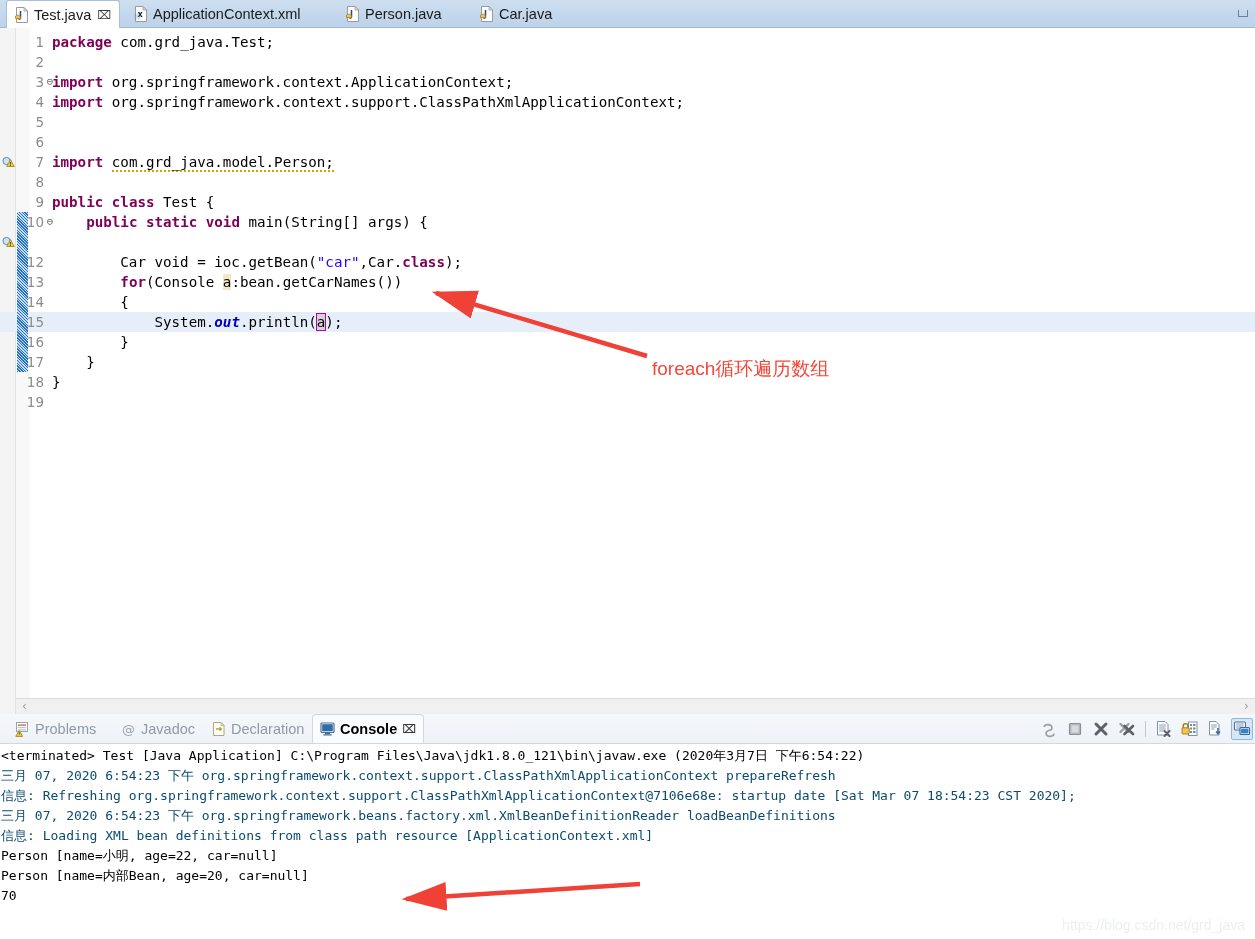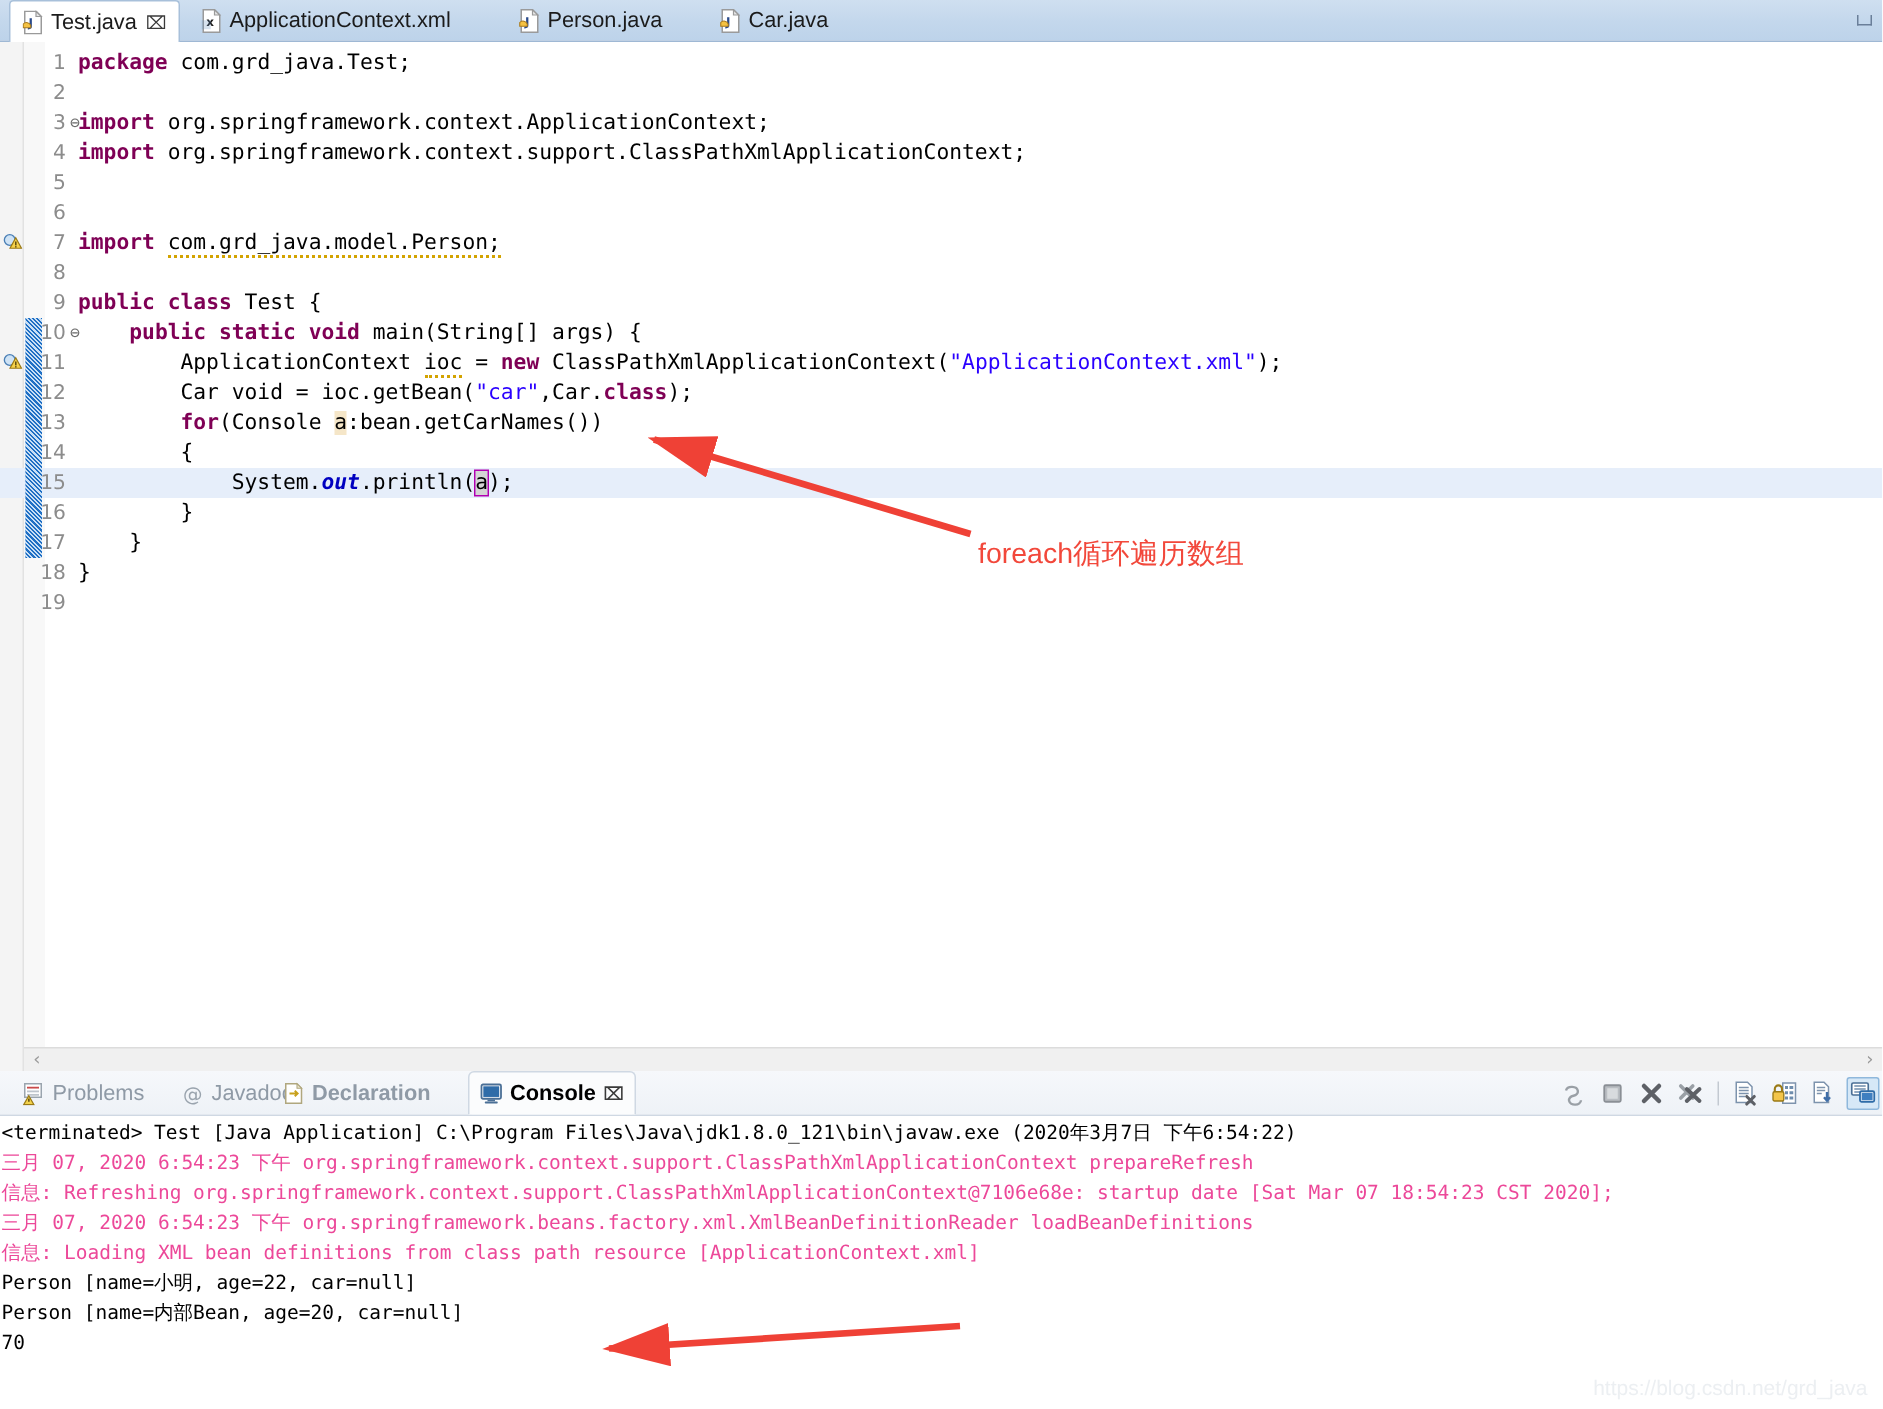--- a/index.html
+++ b/index.html
@@ -233,21 +233,21 @@
     overflow: hidden;
   }
   .cline {
     position: absolute; left: 1px;
     height: 20px; line-height: 20px;
     white-space: pre;
     font-family: "DejaVu Sans Mono", monospace;
     font-size: 13px;
   }
   .cline.blk { color: #000000; }
-  .cline.red { color: #ec4899; }
+  .cline.red { color: #0c4a6e; }
 
   .watermark {
     position: absolute; right: 10px; bottom: 6px;
     color: #eceff2;
     font-size: 14px;
     font-family: "Liberation Sans", sans-serif;
   }
 </style>
 </head>
 <body>
@@ -302,21 +302,20 @@
         <div class="line" style="top: 4px;"><span class="lno">1</span><span class="code"><span class="kw">package</span><span class="loc"> com.grd_java.Test;</span></span></div>
         <div class="line" style="top: 24px;"><span class="lno">2</span><span class="code"></span></div>
         <div class="line" style="top: 44px;"><span class="lno">3</span><span class="fold">⊖</span><span class="code"><span class="kw">import</span><span class="loc"> org.springframework.context.ApplicationContext;</span></span></div>
         <div class="line" style="top: 64px;"><span class="lno">4</span><span class="code"><span class="kw">import</span><span class="loc"> org.springframework.context.support.ClassPathXmlApplicationContext;</span></span></div>
         <div class="line" style="top: 84px;"><span class="lno">5</span><span class="code"></span></div>
         <div class="line" style="top: 104px;"><span class="lno">6</span></div>
         <div class="line" style="top: 124px;"><span class="lno">7</span><span class="code"><span class="kw">import</span><span class="loc"> </span><span class="loc warnsq">com.grd_java.model.Person;</span></span></div>
         <div class="line" style="top: 144px;"><span class="lno">8</span><span class="code"></span></div>
         <div class="line" style="top: 164px;"><span class="lno">9</span><span class="code"><span class="kw">public</span><span class="loc"> </span><span class="kw">class</span><span class="loc"> Test {</span></span></div>
         <div class="line" style="top: 184px;"><span class="lno">10</span><span class="fold">⊖</span><span class="code"><span class="loc">    </span><span class="kw">public</span><span class="loc"> </span><span class="kw">static</span><span class="loc"> </span><span class="kw">void</span><span class="loc"> main(String[] args) {</span></span></div>
-        <div class="line" style="top: 204px;"><span class="lno">11</span><span class="code"><span class="loc">        ApplicationContext </span><span class="loc warnsq">ioc</span><span class="loc"> = </span><span class="kw">new</span><span class="loc"> ClassPathXmlApplicationContext(</span><span class="str">"ApplicationContext.xml"</span><span class="loc">);</span></span></div>
         <div class="line" style="top: 224px;"><span class="lno">12</span><span class="code"><span class="loc">        Car void = ioc.getBean(</span><span class="str">"car"</span><span class="loc">,Car.</span><span class="kw">class</span><span class="loc">);</span></span></div>
         <div class="line" style="top: 244px;"><span class="lno">13</span><span class="code"><span class="loc">        </span><span class="kw">for</span><span class="loc">(Console </span><span class="sel-a">a</span><span class="loc">:bean.getCarNames())</span></span></div>
         <div class="line" style="top: 264px;"><span class="lno">14</span><span class="code"><span class="loc">        {</span></span></div>
         <div class="line hl" style="top: 284px;"><span class="lno">15</span><span class="code"><span class="loc">            System.</span><span class="fld">out</span><span class="loc">.println(</span><span class="occ brmatch">a</span><span class="loc">);</span></span></div>
         <div class="line" style="top: 304px; padding-left: 40px;"><span class="lno">16</span><span class="code"><span class="loc">        }</span></span></div>
         <div class="line" style="top: 324px;"><span class="lno">17</span><span class="code"><span class="loc">    }</span></span></div>
         <div class="line" style="top: 344px;"><span class="lno">18</span><span class="code"><span class="loc">}</span></span></div>
         <div class="line" style="top: 364px;"><span class="lno">19</span><span class="code"></span></div>
       </div>
 
@@ -411,21 +410,21 @@
     <rect x="3.8" y="11.4" width="0.9" height="2.1" fill="#4a3a06"></rect>
   </svg></span>
           <span class="vlbl">Problems</span>
         </div>
         <div class="vtab" style="left: 114px;">
           <span class="vicon"><svg width="16" height="16" viewBox="0 0 16 16">
     <text x="1" y="13" font-family="DejaVu Sans, sans-serif" font-size="13" fill="#9aa4ae">@</text>
   </svg></span>
           <span class="vlbl">Javadoc</span>
         </div>
-        <div class="vtab" style="left: 181px; font-weight: bold;">
+        <div class="vtab" style="left: 204px;">
           <span class="vicon"><svg width="16" height="16" viewBox="0 0 16 16">
     <path d="M2.5 1.5 H10 L13 4.5 V14.5 H2.5 Z" fill="#ffffff" stroke="#b0a77e" stroke-width="1"></path>
     <path d="M10 1.5 L13 4.5 H10 Z" fill="#ece6cd" stroke="#b0a77e" stroke-width="0.7"></path>
     <path d="M5 8 H10 M8.5 6.2 L10.4 8 L8.5 9.8" stroke="#c8a11c" stroke-width="1.3" fill="none"></path>
   </svg></span>
           <span class="vlbl">Declaration</span>
         </div>
         <div class="vtab active" style="left: 312px;">
           <span class="vicon"><svg width="16" height="16" viewBox="0 0 16 16">
     <rect x="1" y="2" width="13" height="9.5" rx="1" fill="#ffffff" stroke="#4a6f96" stroke-width="1.2"></rect>

